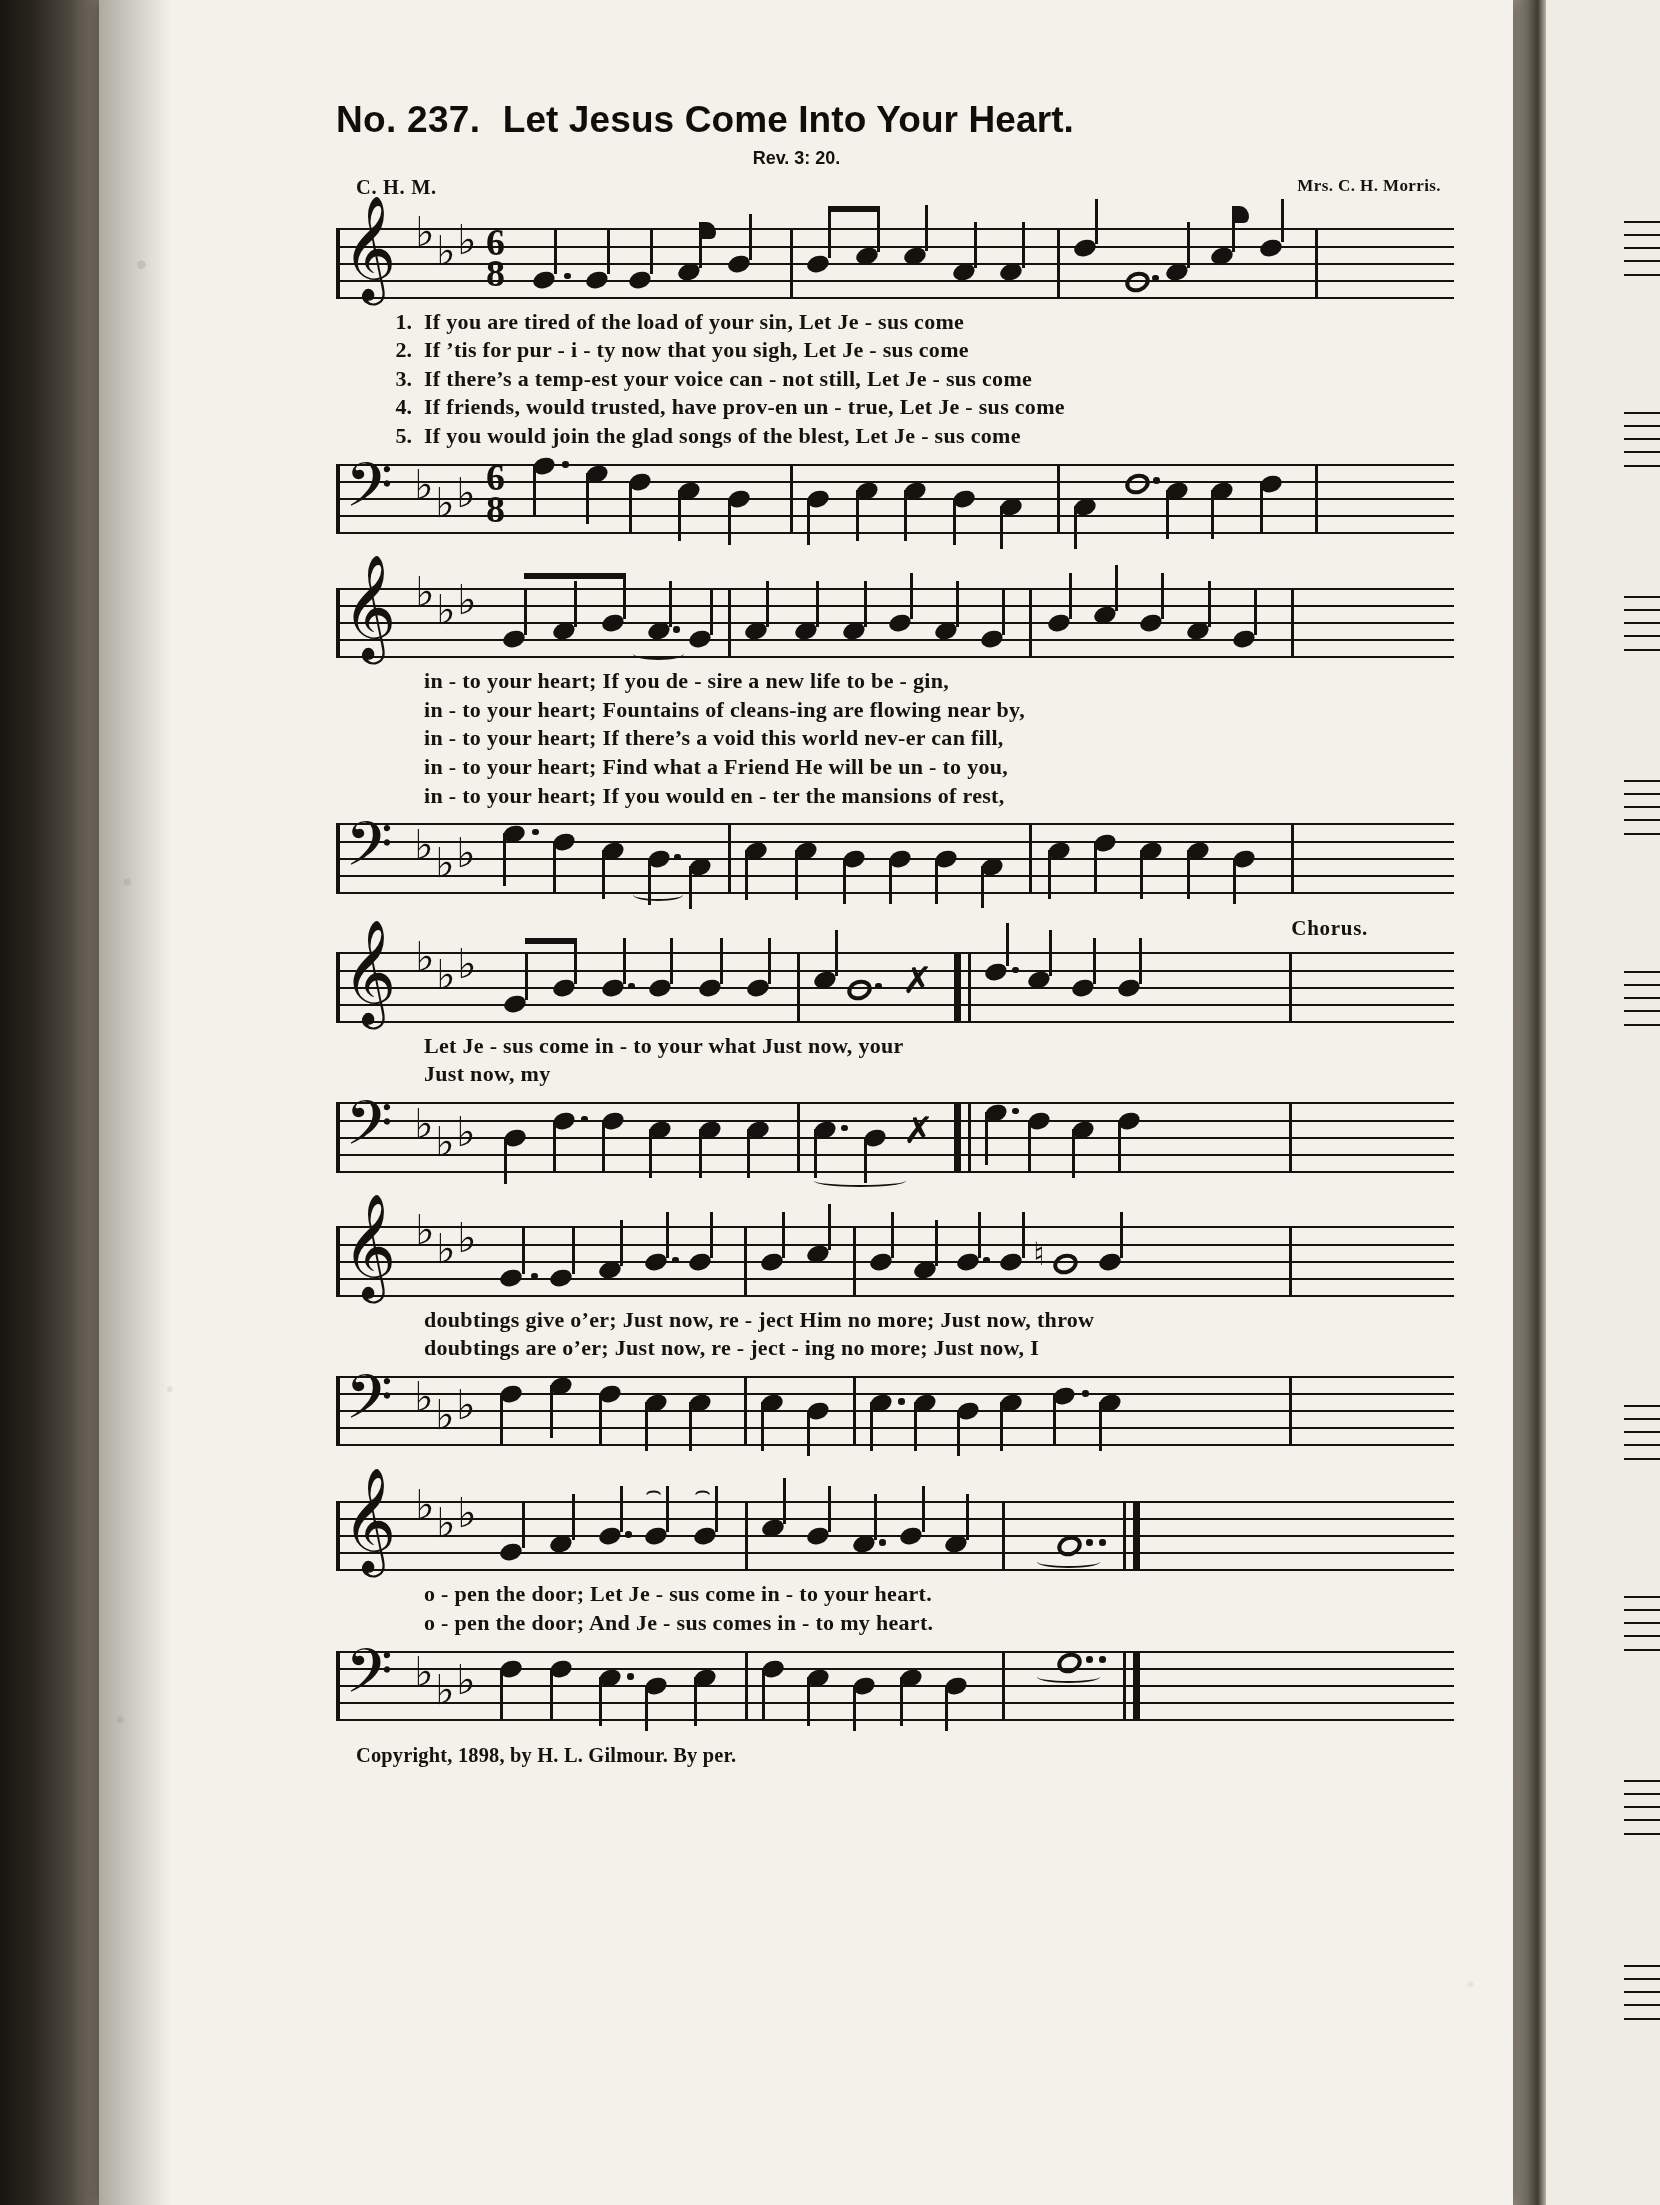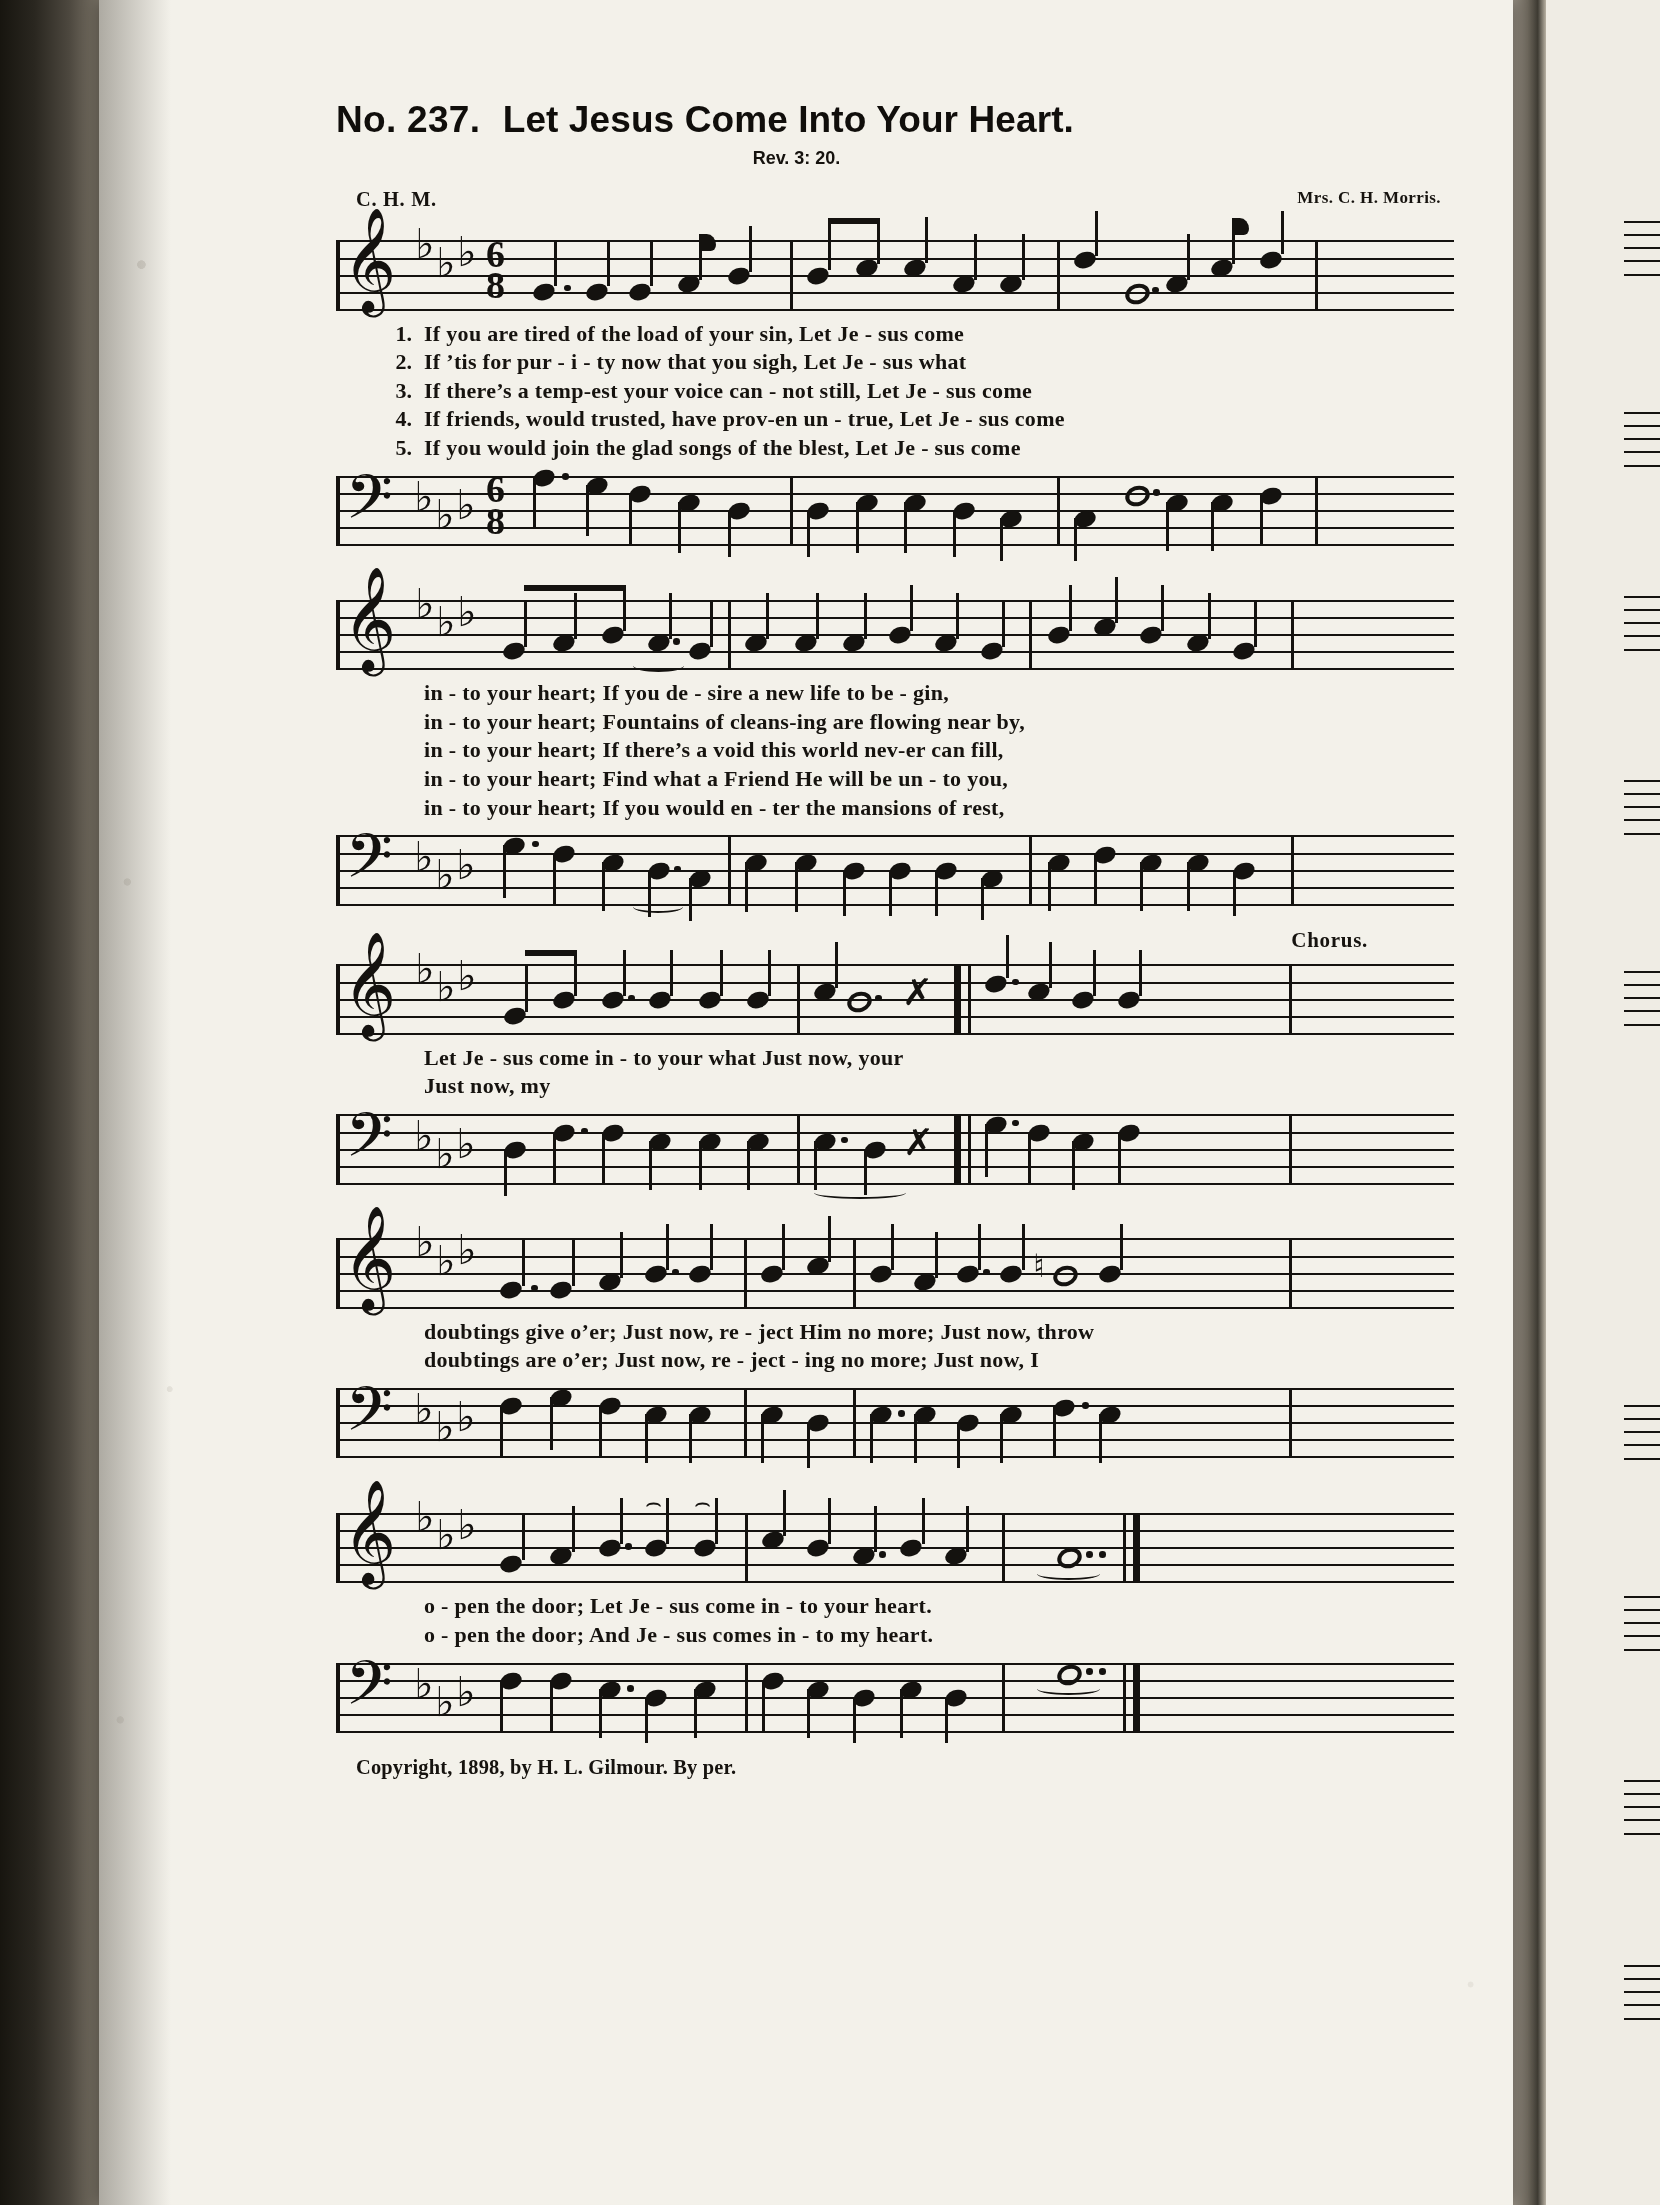--- a/index.html
+++ b/index.html
@@ -116,21 +116,21 @@
     font-family: "Liberation Sans", sans-serif;
     font-weight: bold;
     font-size: 18px;
     color: #15120e;
     margin-top: 6.6px;
     margin-right: 197px;
   }
   .credits {
     position: relative;
     height: 29px;
-    margin-top: 19px;
+    margin-top: 7px;
   }
   .composer-left {
     position: absolute;
     left: 20px;
     top: 0;
     font-family: "Liberation Serif", serif;
     font-weight: bold;
     font-size: 20.4px;
     letter-spacing: 0.7px;
     color: #16130f;
@@ -461,21 +461,21 @@
           <div class="barline" style="left:979px;"></div>
         </div>
 
         <div class="lyrics">
           <div class="lyric-line">
             <span class="vnum">1.</span>
             <span class="ltext">If   you are tired  of  the  load  of  your  sin,   Let  Je - sus come</span>
           </div>
           <div class="lyric-line">
             <span class="vnum">2.</span>
-            <span class="ltext">If  ’tis for pur - i -  ty   now that you  sigh,  Let  Je - sus what</span>
+            <span class="ltext">If  ’tis for pur - i -  ty   now that you  sigh,  Let  Je - sus come</span>
           </div>
           <div class="lyric-line">
             <span class="vnum">3.</span>
             <span class="ltext">If there’s a  temp-est your voice can - not   still,   Let  Je - sus come</span>
           </div>
           <div class="lyric-line">
             <span class="vnum">4.</span>
             <span class="ltext">If friends, would trusted, have prov-en   un -  true,   Let  Je - sus come</span>
           </div>
           <div class="lyric-line">

